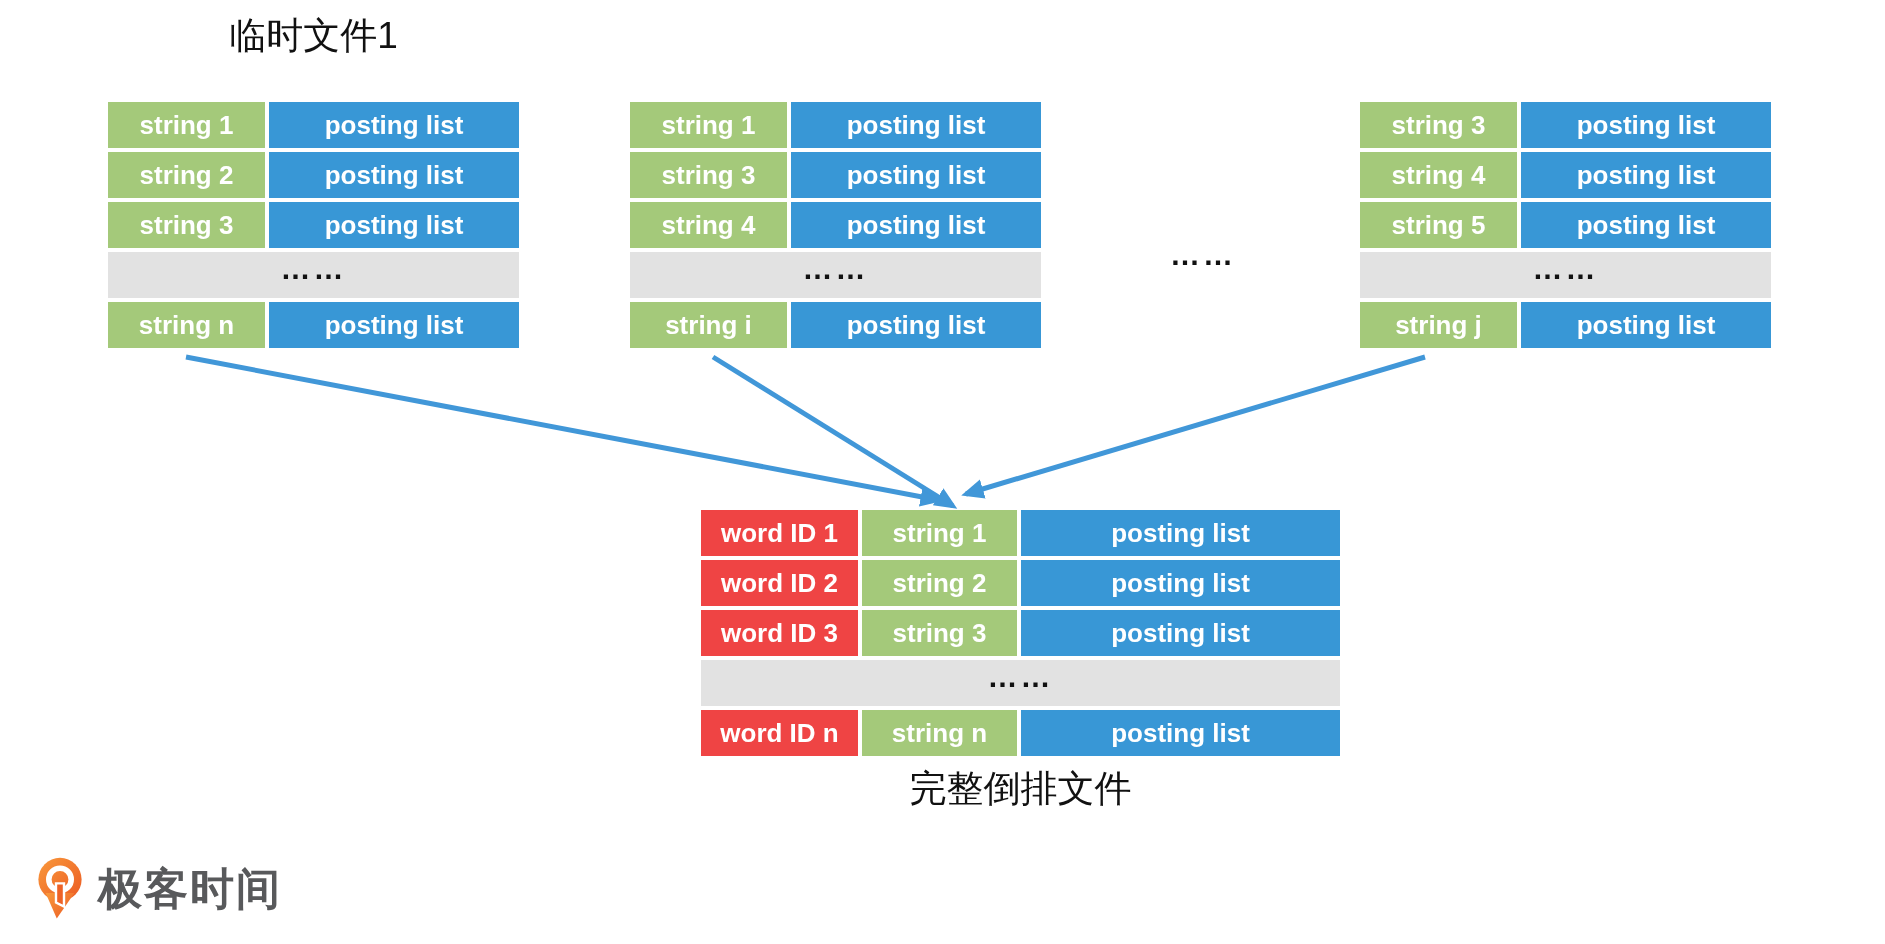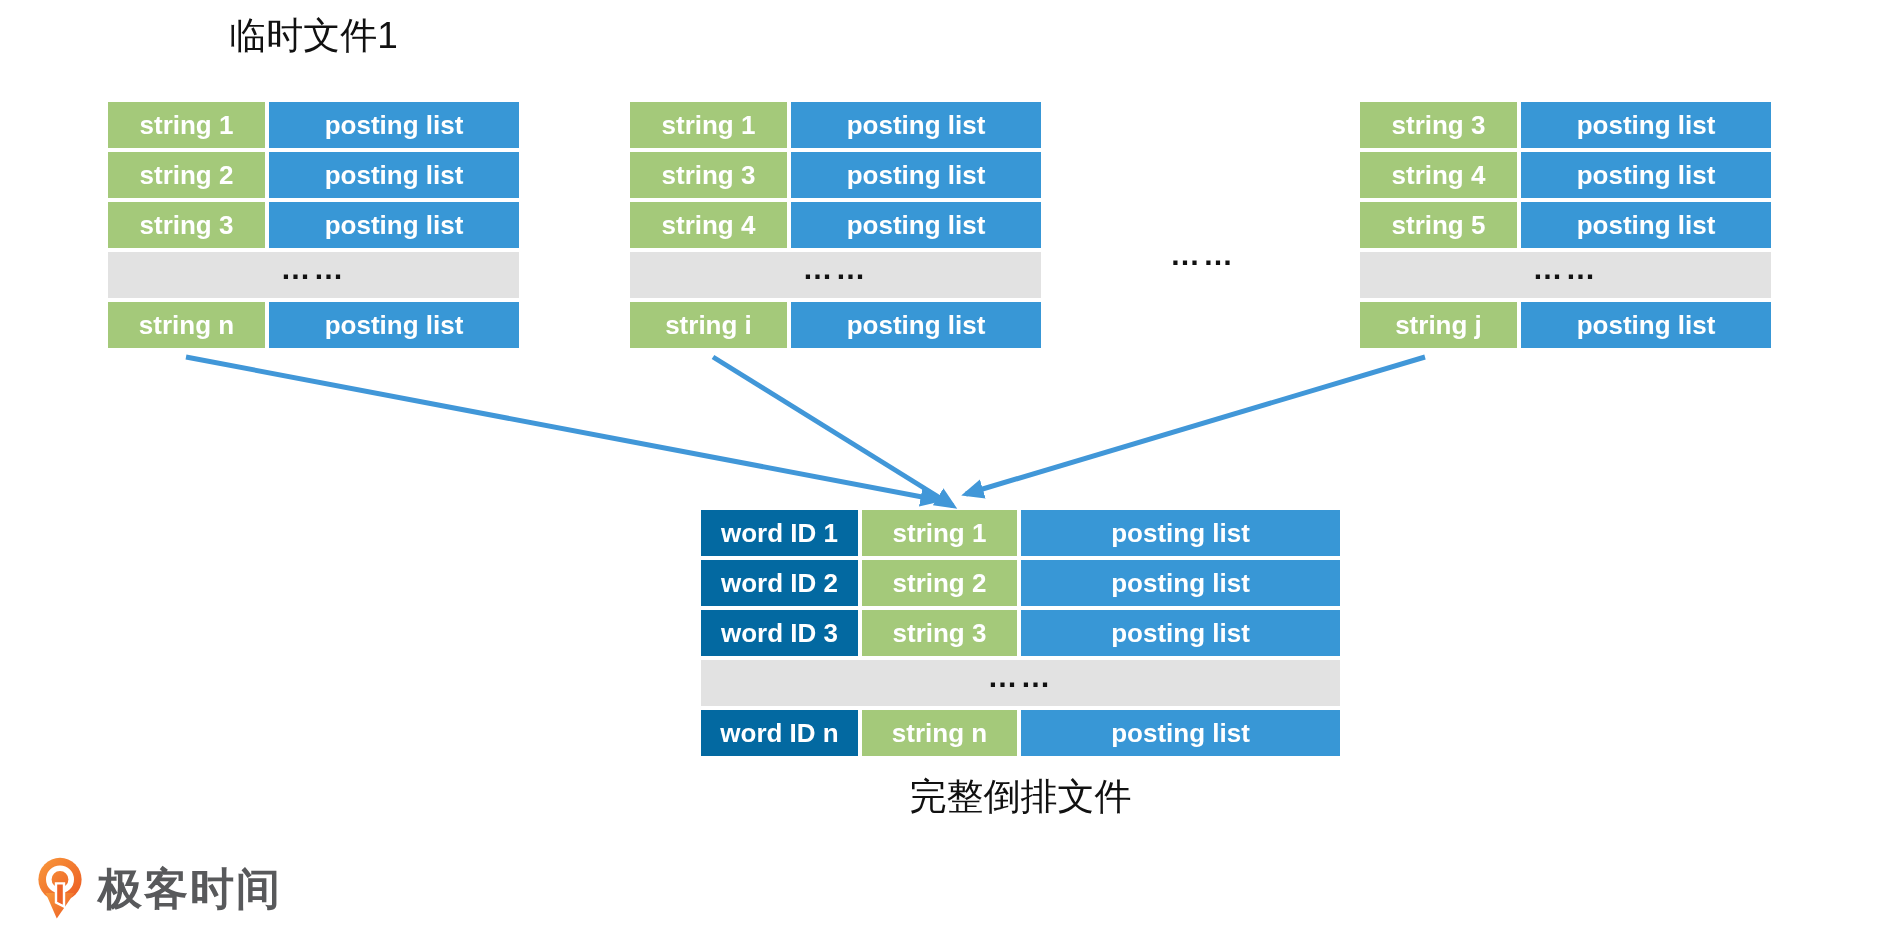--- a/index.html
+++ b/index.html
@@ -41,27 +41,27 @@
 
   
   .sep-ell{
     position:absolute;left:1138px;top:234px;width:130px;height:46px;
     display:flex;align-items:center;justify-content:center;
   }
   .sep-ell span{top:-2px;}
 
   
   .m-table{position:absolute;left:701px;top:510px;display:flex;flex-direction:column;gap:4px;}
-  .mid{width:157px;background:#0369a1;}
+  .mid{width:157px;background:#ef4444;}
   .mk{width:155px;background:#a4c97a;}
   .mv{width:319px;background:#3897d6;}
   .mell{width:639px;}
   .caption{
     position:absolute;left:701px;top:764px;width:639px;
-    text-align:center;font-size:37px;font-weight:500;color:#111;margin-top:8px;
+    text-align:center;font-size:37px;font-weight:500;color:#111;
   }
 
   
   .arrows{position:absolute;left:0;top:0;width:1885px;height:944px;pointer-events:none;}
 
   
   .logo{position:absolute;left:36px;top:856px;display:flex;align-items:center;gap:14px;}
   .logo-text{font-size:44px;color:#58595b;font-weight:600;letter-spacing:2px;}
 </style>
 </head>

